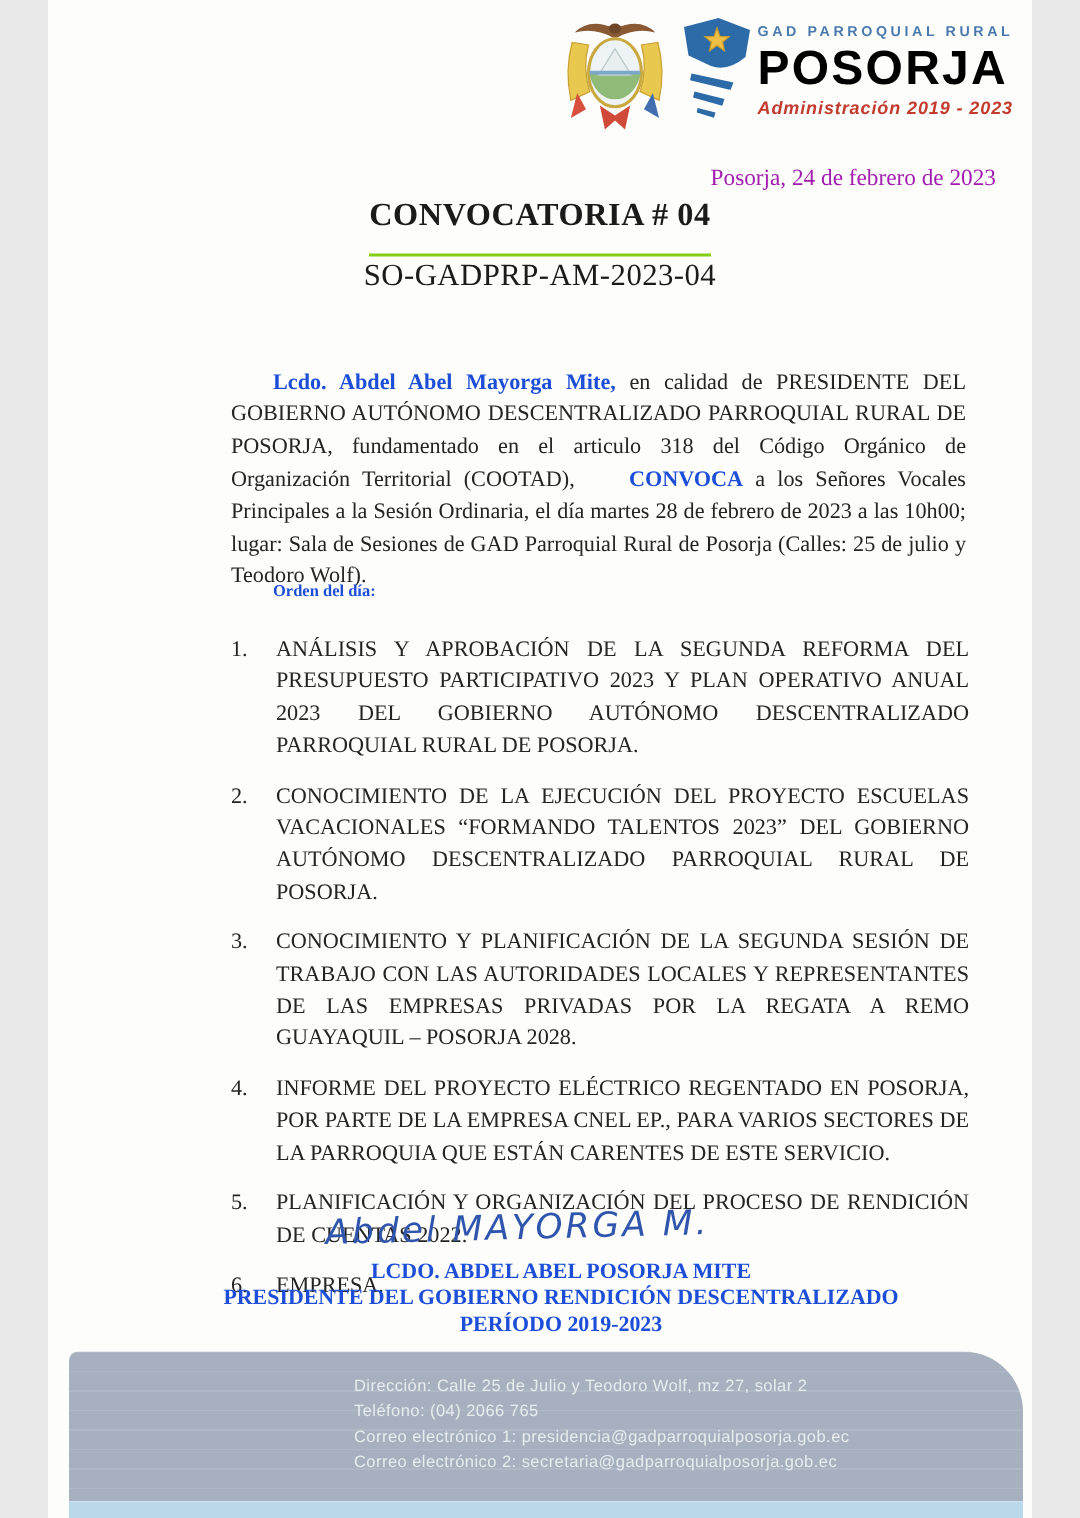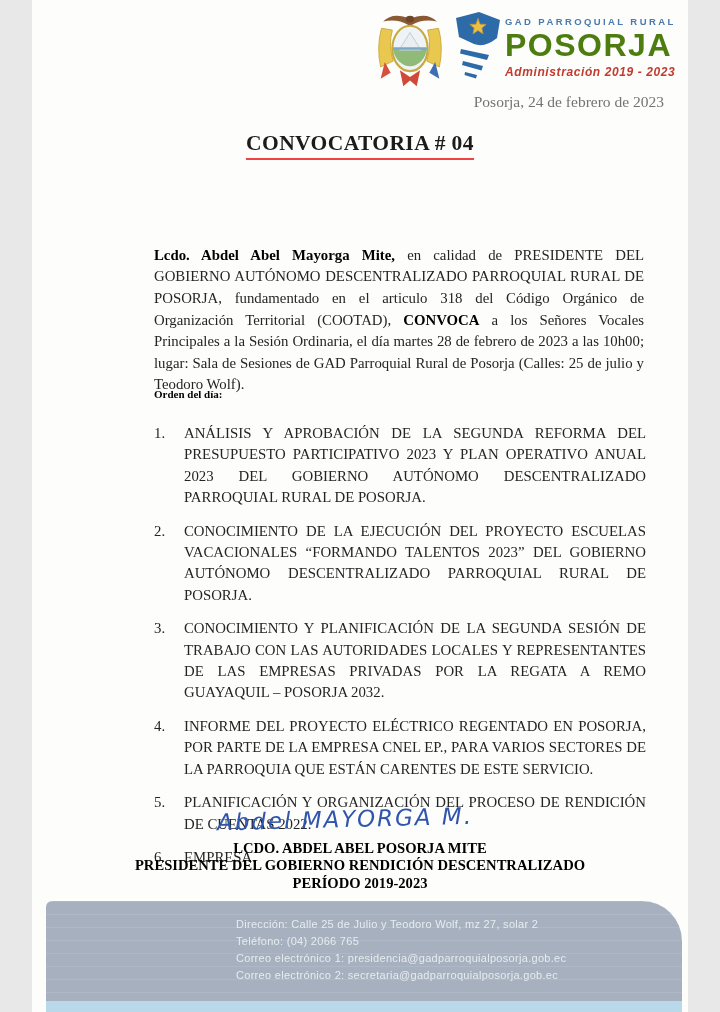--- a/index.html
+++ b/index.html
@@ -7,37 +7,37 @@
     position:relative; width:656px; height:1012px; margin:0 auto;
     background:#fdfdfc; overflow:hidden;
     font-family:"Liberation Serif", serif; color:#222;
   }
 
   
   .coat { position:absolute; left:336px; top:8px; }
   .logo-mark { position:absolute; left:421px; top:11px; }
   .logo-text { position:absolute; left:473px; top:16px; width:160px; font-family:"Liberation Sans", sans-serif; }
   .org-small { font-size:9.5px; font-weight:bold; letter-spacing:2.4px; color:#4a7aad; white-space:nowrap; }
-  .org-name  { font-size:32px; font-weight:bold; color:#4d7c0f; letter-spacing:1.5px; line-height:1.0; margin-top:2px;text-align:center; }
+  .org-name  { font-size:32px; font-weight:bold; color:#000000; letter-spacing:1.5px; line-height:1.0; margin-top:2px;text-align:center; }
   .administration { font-size:12px; font-style:italic; font-weight:bold; color:#c23b2e; margin-top:4px; letter-spacing:0.6px; white-space:nowrap; }
 
   
-  .date-line { position:absolute; top:93px; right:24px; font-size:15.5px; color:#737373; }
+  .date-line { position:absolute; top:110px; right:24px; font-size:15.5px; color:#a21caf; }
   .title-block { position:absolute; top:130px; left:0; right:0; text-align:center; color:#1b1b1b; }
   .title-1 { font-size:21.5px; font-weight:bold; letter-spacing:0.4px; line-height:27px; }
   .title-2 { font-size:21.5px; font-weight:bold; letter-spacing:0.4px; line-height:27px; }
-  .title-2 span { display:inline-block; border-bottom:2px solid #ef4444; padding-bottom:1px; }
+  .title-2 span { display:inline-block; border-bottom:2px solid #84cc16; padding-bottom:12px; }
   .title-3 { font-size:20.5px; font-weight:normal; line-height:27px; letter-spacing:0.3px; }
 
   
   .intro {
     position:absolute; top:230px; left:122px; width:490px;
     font-size:14.8px; line-height:21.6px; text-align:justify; color:#242424;
   }
-  .intro b, .agenda-heading, .sig-lines { color:#000000; }
+  .intro b, .agenda-heading, .sig-lines { color:#1d4ed8;margin-left:28px; }
   .agenda-heading { position:absolute; top:388px; left:122px; font-size:11px; font-weight:bold; }
   .agenda-list { position:absolute; top:423px; left:122px; width:492px; margin:0; padding:0; list-style:none; }
   .agenda-list li { display:flex; margin-bottom:12px; font-size:14.8px; line-height:21.4px; color:#242424; }
   .agenda-num { flex:0 0 30px; }
   .agenda-txt { flex:1; text-align:justify; }
 
   
   .handwritten {
     position:absolute; top:806px; left:0; right:30px; text-align:center;
     font-family:"DejaVu Sans", sans-serif; font-style:italic;
@@ -96,37 +96,38 @@
   <div class="logo-text">
     <div class="org-small">GAD PARROQUIAL RURAL</div>
     <div class="org-name">POSORJA</div>
     <div class="administration">Administración 2019 - 2023</div>
   </div>
 
   <div class="date-line">Posorja, 24 de febrero de 2023</div>
 
   <div class="title-block">
     <div class="title-2"><span>CONVOCATORIA # 04</span></div>
+    <div class="title-3">SO-GADPRP-AM-2023-04</div>
   </div>
 
   <p class="intro"><b>Lcdo. Abdel Abel Mayorga Mite,</b><span> en calidad de PRESIDENTE DEL GOBIERNO AUTÓNOMO DESCENTRALIZADO PARROQUIAL RURAL DE POSORJA, fundamentado en el articulo 318 del Código Orgánico de Organización Territorial (COOTAD), </span><b>CONVOCA</b><span> a los Señores Vocales Principales a la Sesión Ordinaria, el día martes 28 de febrero de 2023 a las 10h00; lugar: Sala de Sesiones de GAD Parroquial Rural de Posorja (Calles: 25 de julio y Teodoro Wolf).</span></p>
 
   <div class="agenda-heading">Orden del día:</div>
   <ol class="agenda-list">
     <li>
         <span class="agenda-num">1.</span>
         <span class="agenda-txt">ANÁLISIS Y APROBACIÓN DE LA SEGUNDA REFORMA DEL PRESUPUESTO PARTICIPATIVO 2023 Y PLAN OPERATIVO ANUAL 2023 DEL GOBIERNO AUTÓNOMO DESCENTRALIZADO PARROQUIAL RURAL DE POSORJA.</span>
       </li>
     <li>
         <span class="agenda-num">2.</span>
         <span class="agenda-txt">CONOCIMIENTO DE LA EJECUCIÓN DEL PROYECTO ESCUELAS VACACIONALES “FORMANDO TALENTOS 2023” DEL GOBIERNO AUTÓNOMO DESCENTRALIZADO PARROQUIAL RURAL DE POSORJA.</span>
       </li>
     <li>
         <span class="agenda-num">3.</span>
-        <span class="agenda-txt">CONOCIMIENTO Y PLANIFICACIÓN DE LA SEGUNDA SESIÓN DE TRABAJO CON LAS AUTORIDADES LOCALES Y REPRESENTANTES DE LAS EMPRESAS PRIVADAS POR LA REGATA A REMO GUAYAQUIL – POSORJA 2032.</span>
+        <span class="agenda-txt">CONOCIMIENTO Y PLANIFICACIÓN DE LA SEGUNDA SESIÓN DE TRABAJO CON LAS AUTORIDADES LOCALES Y REPRESENTANTES DE LAS EMPRESAS PRIVADAS POR LA REGATA A REMO GUAYAQUIL – POSORJA 2028.</span>
       </li>
     <li>
         <span class="agenda-num">4.</span>
         <span class="agenda-txt">INFORME DEL PROYECTO ELÉCTRICO REGENTADO EN POSORJA, POR PARTE DE LA EMPRESA CNEL EP., PARA VARIOS SECTORES DE LA PARROQUIA QUE ESTÁN CARENTES DE ESTE SERVICIO.</span>
       </li>
     <li>
         <span class="agenda-num">5.</span>
         <span class="agenda-txt">PLANIFICACIÓN Y ORGANIZACIÓN DEL PROCESO DE RENDICIÓN DE CUENTAS 2022.</span>
       </li>
     <li>

